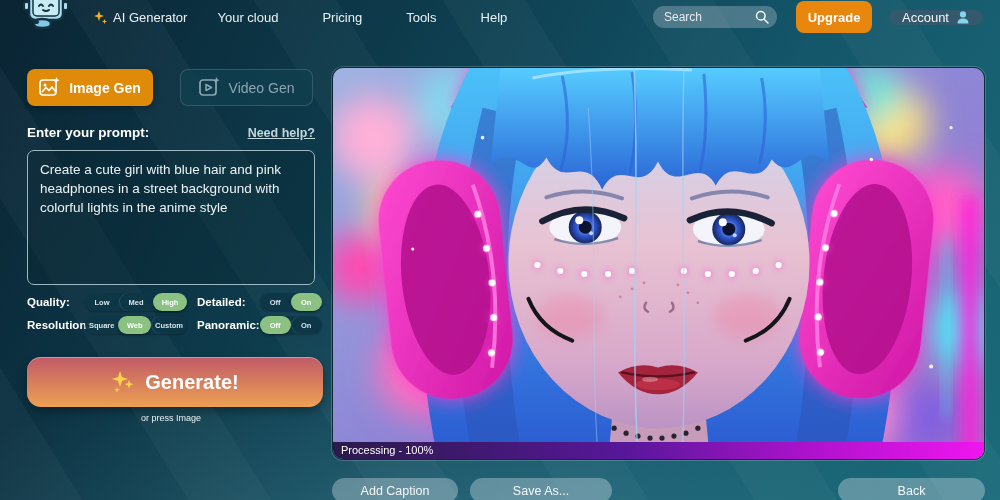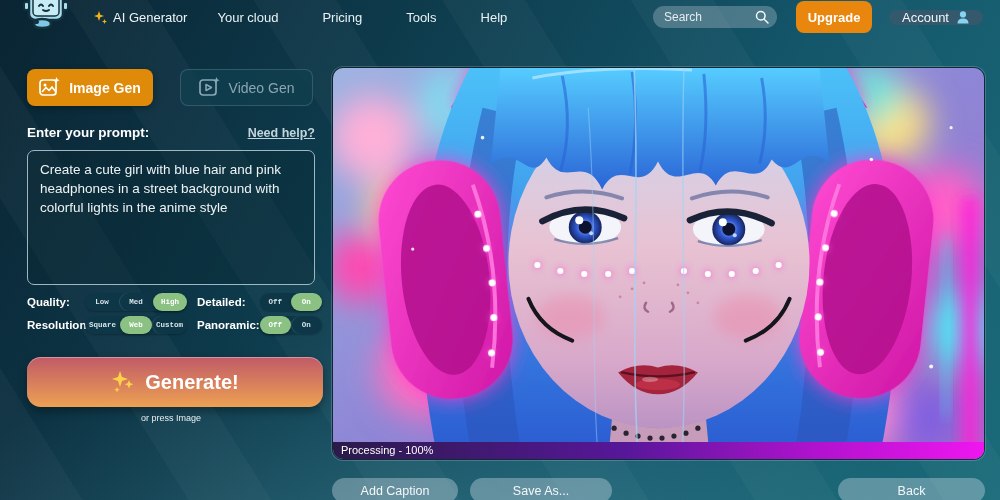--- a/index.html
+++ b/index.html
@@ -55,21 +55,21 @@
   }
   .controls {
     position:absolute; top:224px; left:0; width:292px;
     display:grid; grid-template-columns:58px 102px 1fr 62px; grid-row-gap:5px; align-items:center;
   }
   .ctl-label { font-size:11.5px; font-weight:bold; color:#fff; }
   .ctl-label.col2 { padding-left:10px; }
   .ctl-seg { display:flex; height:18px; border-radius:10px; background:rgba(13,54,70,.92); box-shadow:0 1px 2px rgba(0,0,0,.25); }
   .seg {
     flex:1; display:flex; align-items:center; justify-content:center;
-    font-size:7.5px; font-weight:bold; color:#d8e4ea; border-radius:10px; cursor:pointer; white-space:nowrap; padding:0 4px;font-family:Liberation Mono, monospace;
+    font-size:7.5px; font-weight:bold; color:#d8e4ea; border-radius:10px; cursor:pointer; white-space:nowrap; padding:0 4px;
   }
   .seg + .seg:not(.selected) { box-shadow:inset 1px 0 0 rgba(255,255,255,.12); }
   .seg.selected { background:#8bc183; color:#fff; box-shadow:0 1px 3px rgba(0,0,0,.35); }
   .generate-btn {
     position:absolute; top:288px; left:0; width:296px; height:50px; border-radius:14px;
     background:linear-gradient(#c05a68, #eda152);
     box-shadow:inset 0 1px 0 rgba(255,255,255,.35), 0 4px 10px rgba(0,0,0,.35);
     display:flex; align-items:center; justify-content:center; gap:10px; cursor:pointer;
   }
   .generate-label { font-size:20px; font-weight:800; color:#fff; }

